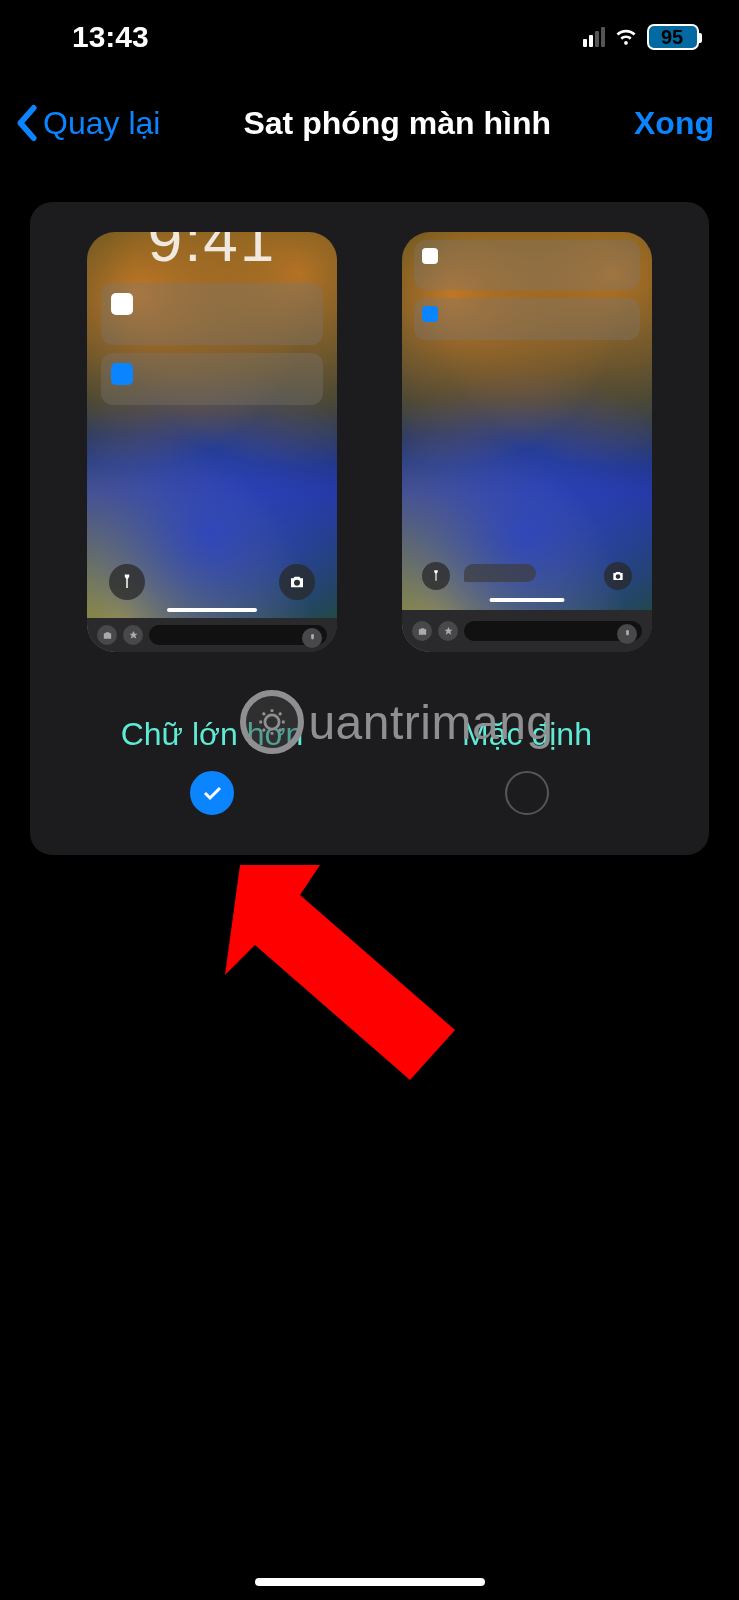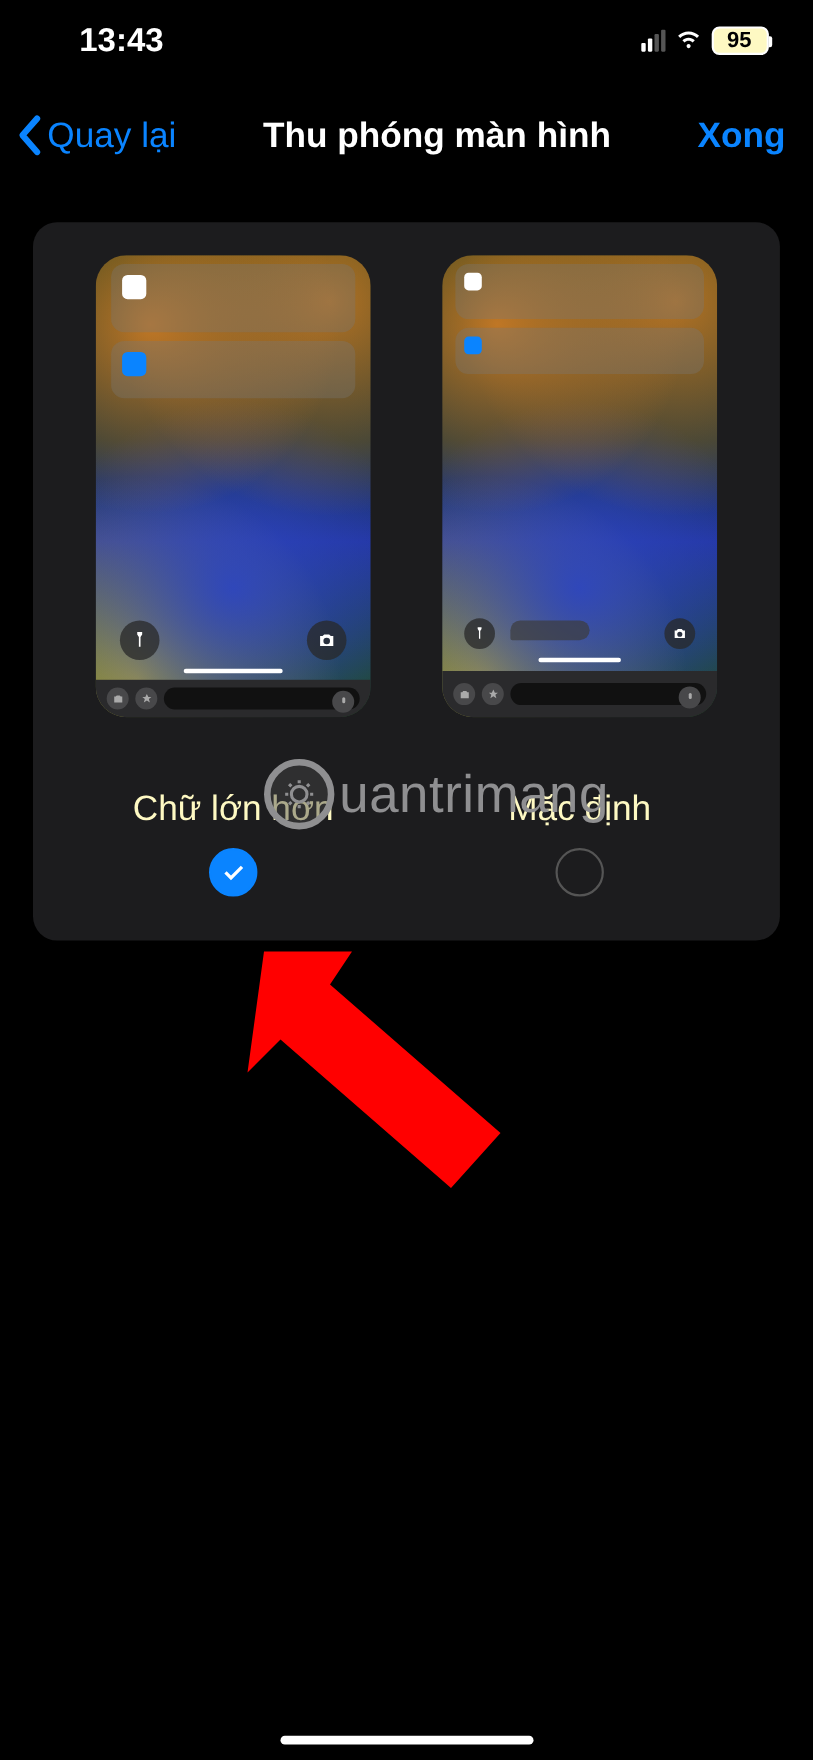--- a/index.html
+++ b/index.html
@@ -30,21 +30,21 @@
   .signal-bars span:nth-child(3){height:16px;}
   .signal-bars span:nth-child(4){height:20px;}
   .wifi-icon svg { width:26px; height:26px; }
   .battery {
     display:flex; align-items:center;
     border: 2px solid #fff; border-radius: 7px;
     padding: 1px 4px 1px 2px;
     font-size: 20px; font-weight:700;
     position:relative; height:26px; width:52px;
     justify-content:center;
-    background:#fef9c3; color:#000;
+    background:#0369a1; color:#000;
   }
   .battery:after {
     content:""; position:absolute; right:-5px; top:7px;
     width:3px; height:10px; background:#fff; border-radius:0 2px 2px 0;
   }
   
   .navbar {
     display:flex; align-items:flex-end; justify-content:space-between;
     padding: 40px 25px 30px 15px;
   }
@@ -126,21 +126,21 @@
   .kb-input{ flex:1; background:#111; height:20px; border-radius:10px; position:relative;}
   .kb-mic{position:absolute;right:5px;top:3px;}
   .colorbar {
     display:flex; gap:8px; margin-top:12px; padding:0 6px;
   }
   .pill { flex:1; height:22px; border-radius:11px;}
   .pill.grey{background:#8e8e93;}
   .pill.blue{background:#0a84ff;}
   .pill.black{background:#000;}
   .pill.red{background:#a6253a;}
-  .opt-label { margin-top:30px; font-size:32px; color:#fef9c3; font-weight:400;}
+  .opt-label { margin-top:30px; font-size:32px; color:#5eead4; font-weight:400;}
   .radio {
     margin-top:18px; width:44px;height:44px;border-radius:50%;
     border:2.5px solid #555;
     display:flex;align-items:center;justify-content:center;
   }
   .radio.selected { background:#0a84ff; border-color:#0a84ff;}
   .radio.selected svg { width:24px;height:24px; stroke:#fff; stroke-width:3; fill:none;}
   
   .watermark {
     position:absolute; top:690px; left:12px; right:0;
@@ -193,28 +193,29 @@
   </div>
 </div>
 
 <div class="navbar">
   <div class="nav-back">
     <svg viewBox="0 0 12 20">
         <path fill="none" stroke="#0a84ff" stroke-width="3" stroke-linecap="round" stroke-linejoin="round" d="M9 2 2 10l7 8"></path>
       </svg>
     <span>Quay lại</span>
   </div>
-  <div class="nav-title">Thu phóng màn hình</div>
+  <div class="nav-title">Sat phóng màn hình</div>
   <div class="nav-done">Xong</div>
 </div>
 
 <div class="card">
 
   <div class="option">
     <div class="preview">
+      <div class="p-time">9:41</div>
       <div class="p-widget">
           <div class="p-dot-w"></div>
         </div>
       <div class="p-widget small">
           <div class="p-dot-b"></div>
         </div>
       <div class="p-bottom">
         <div class="p-circ">
             <svg viewBox="0 0 24 24">
               <path d="M9 2h6v3l-2 3v12h-2V8L9 5z"></path>

